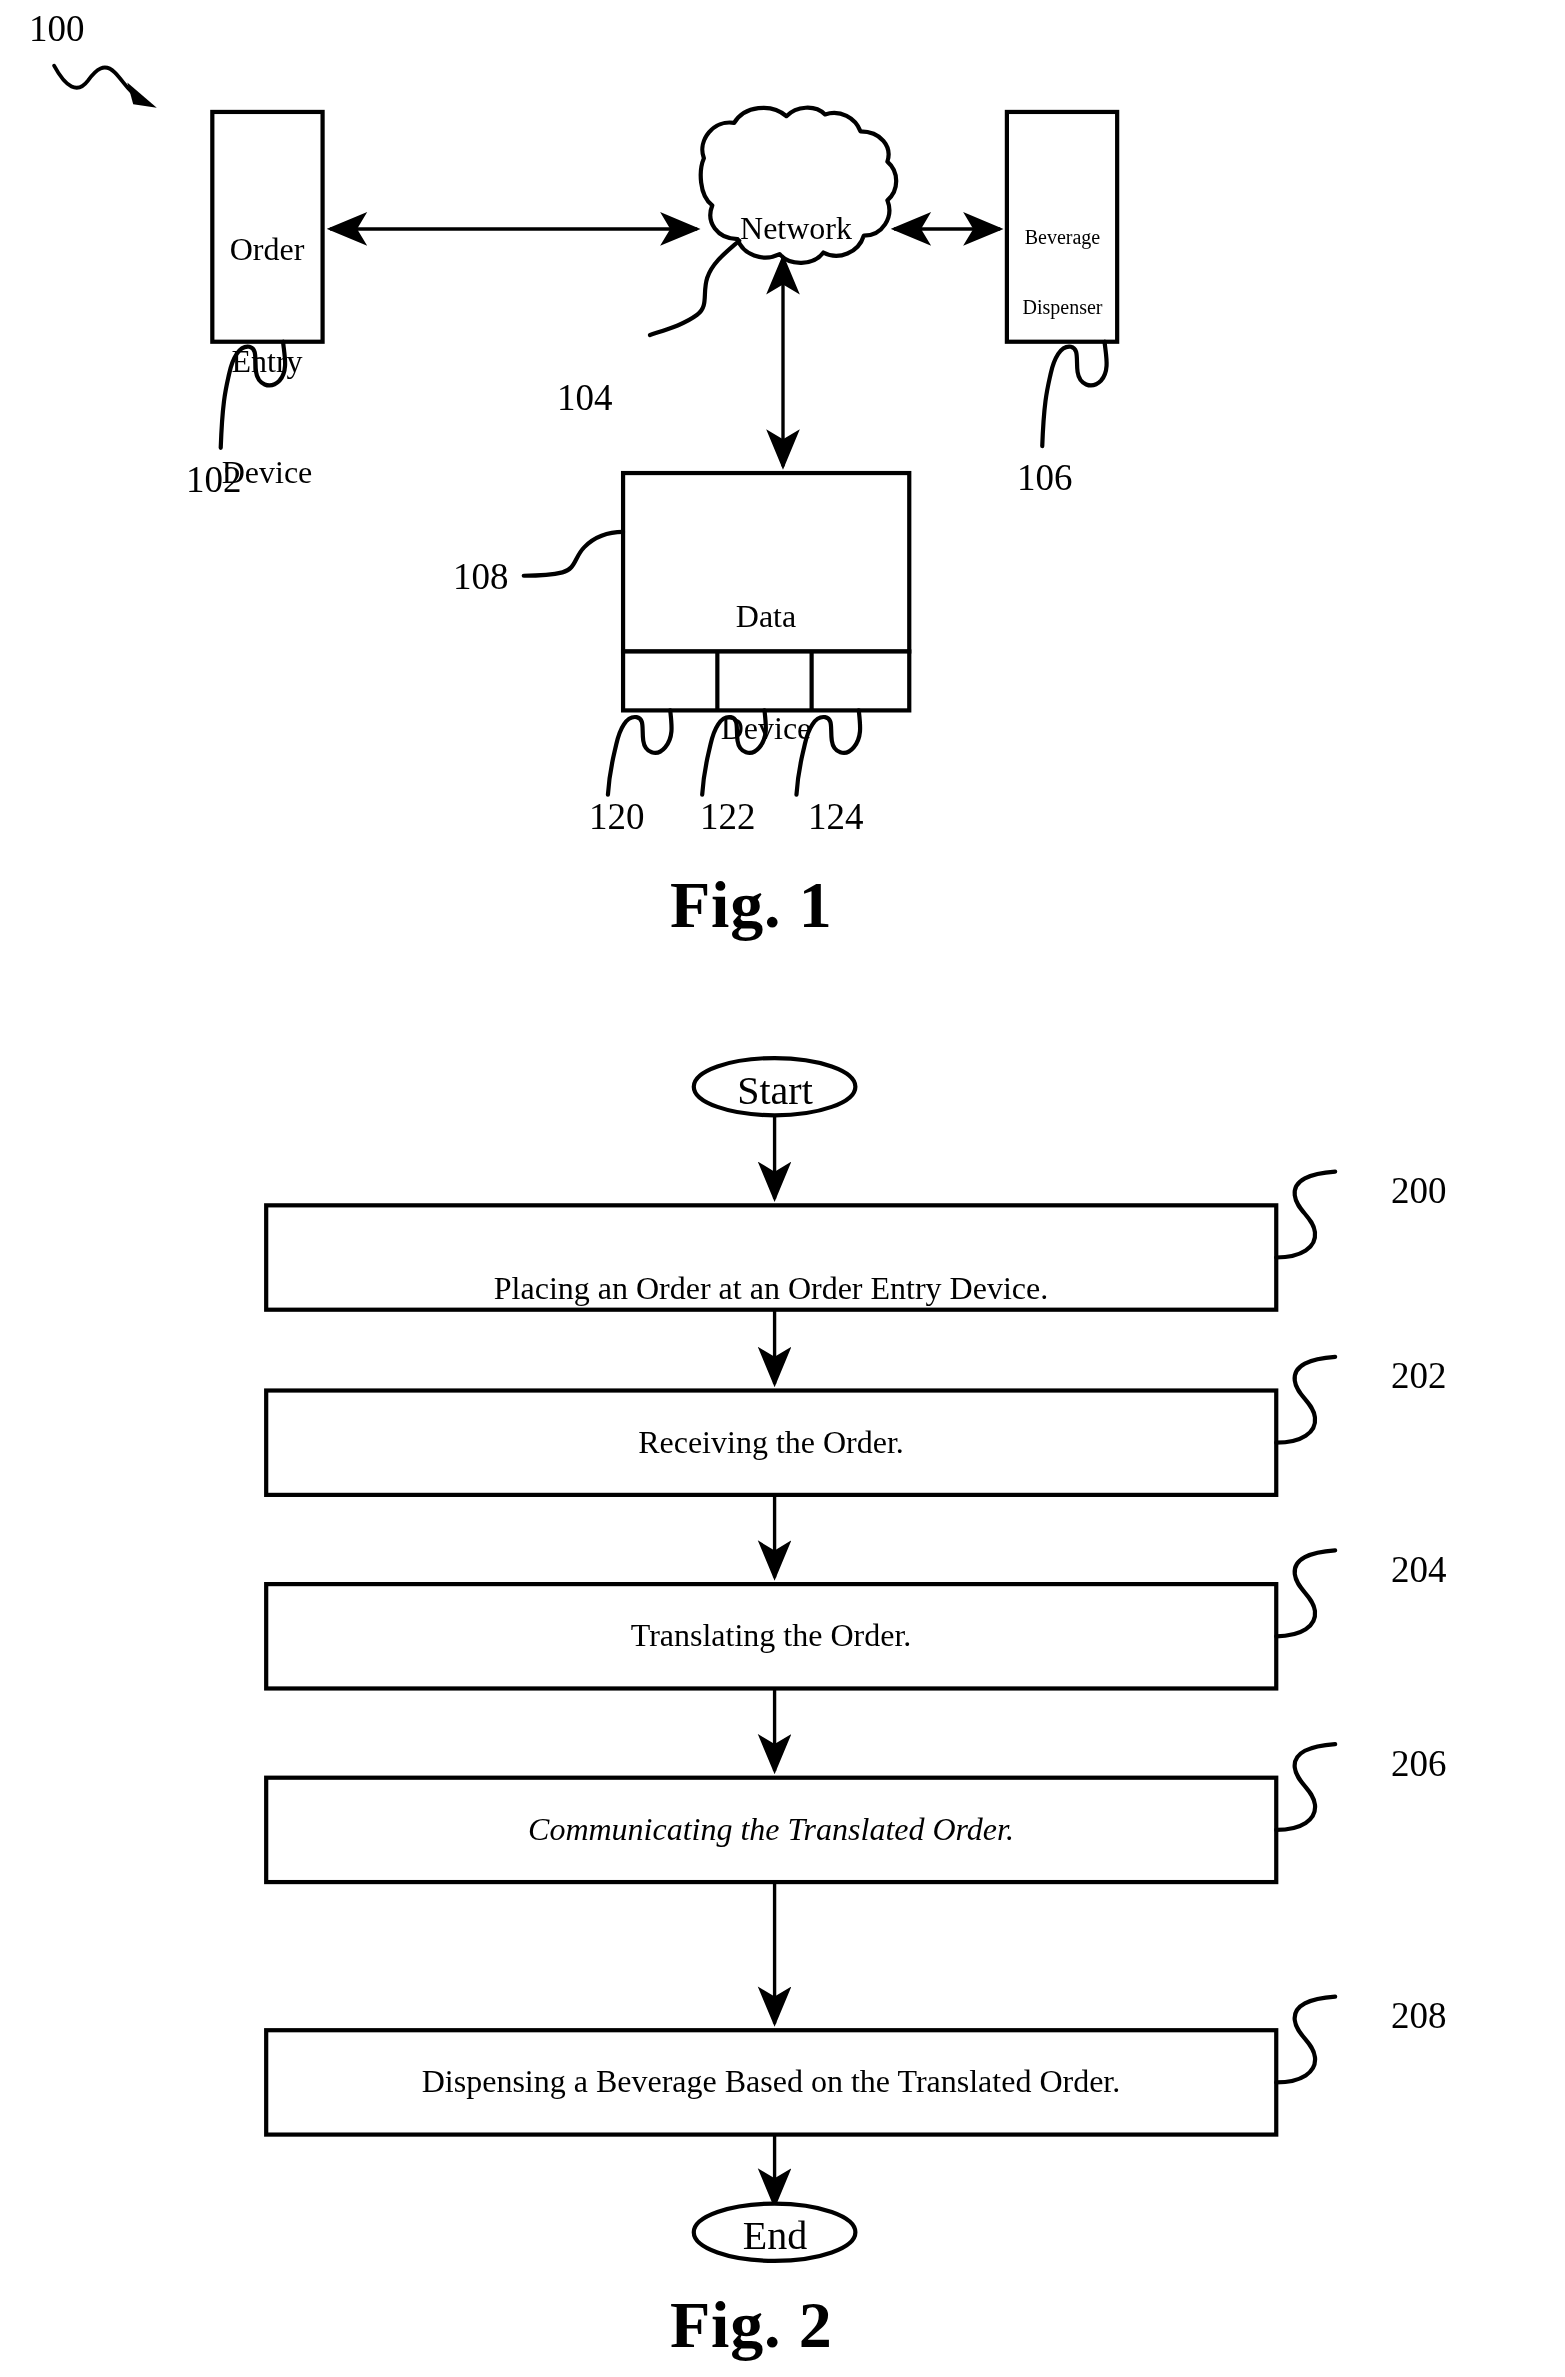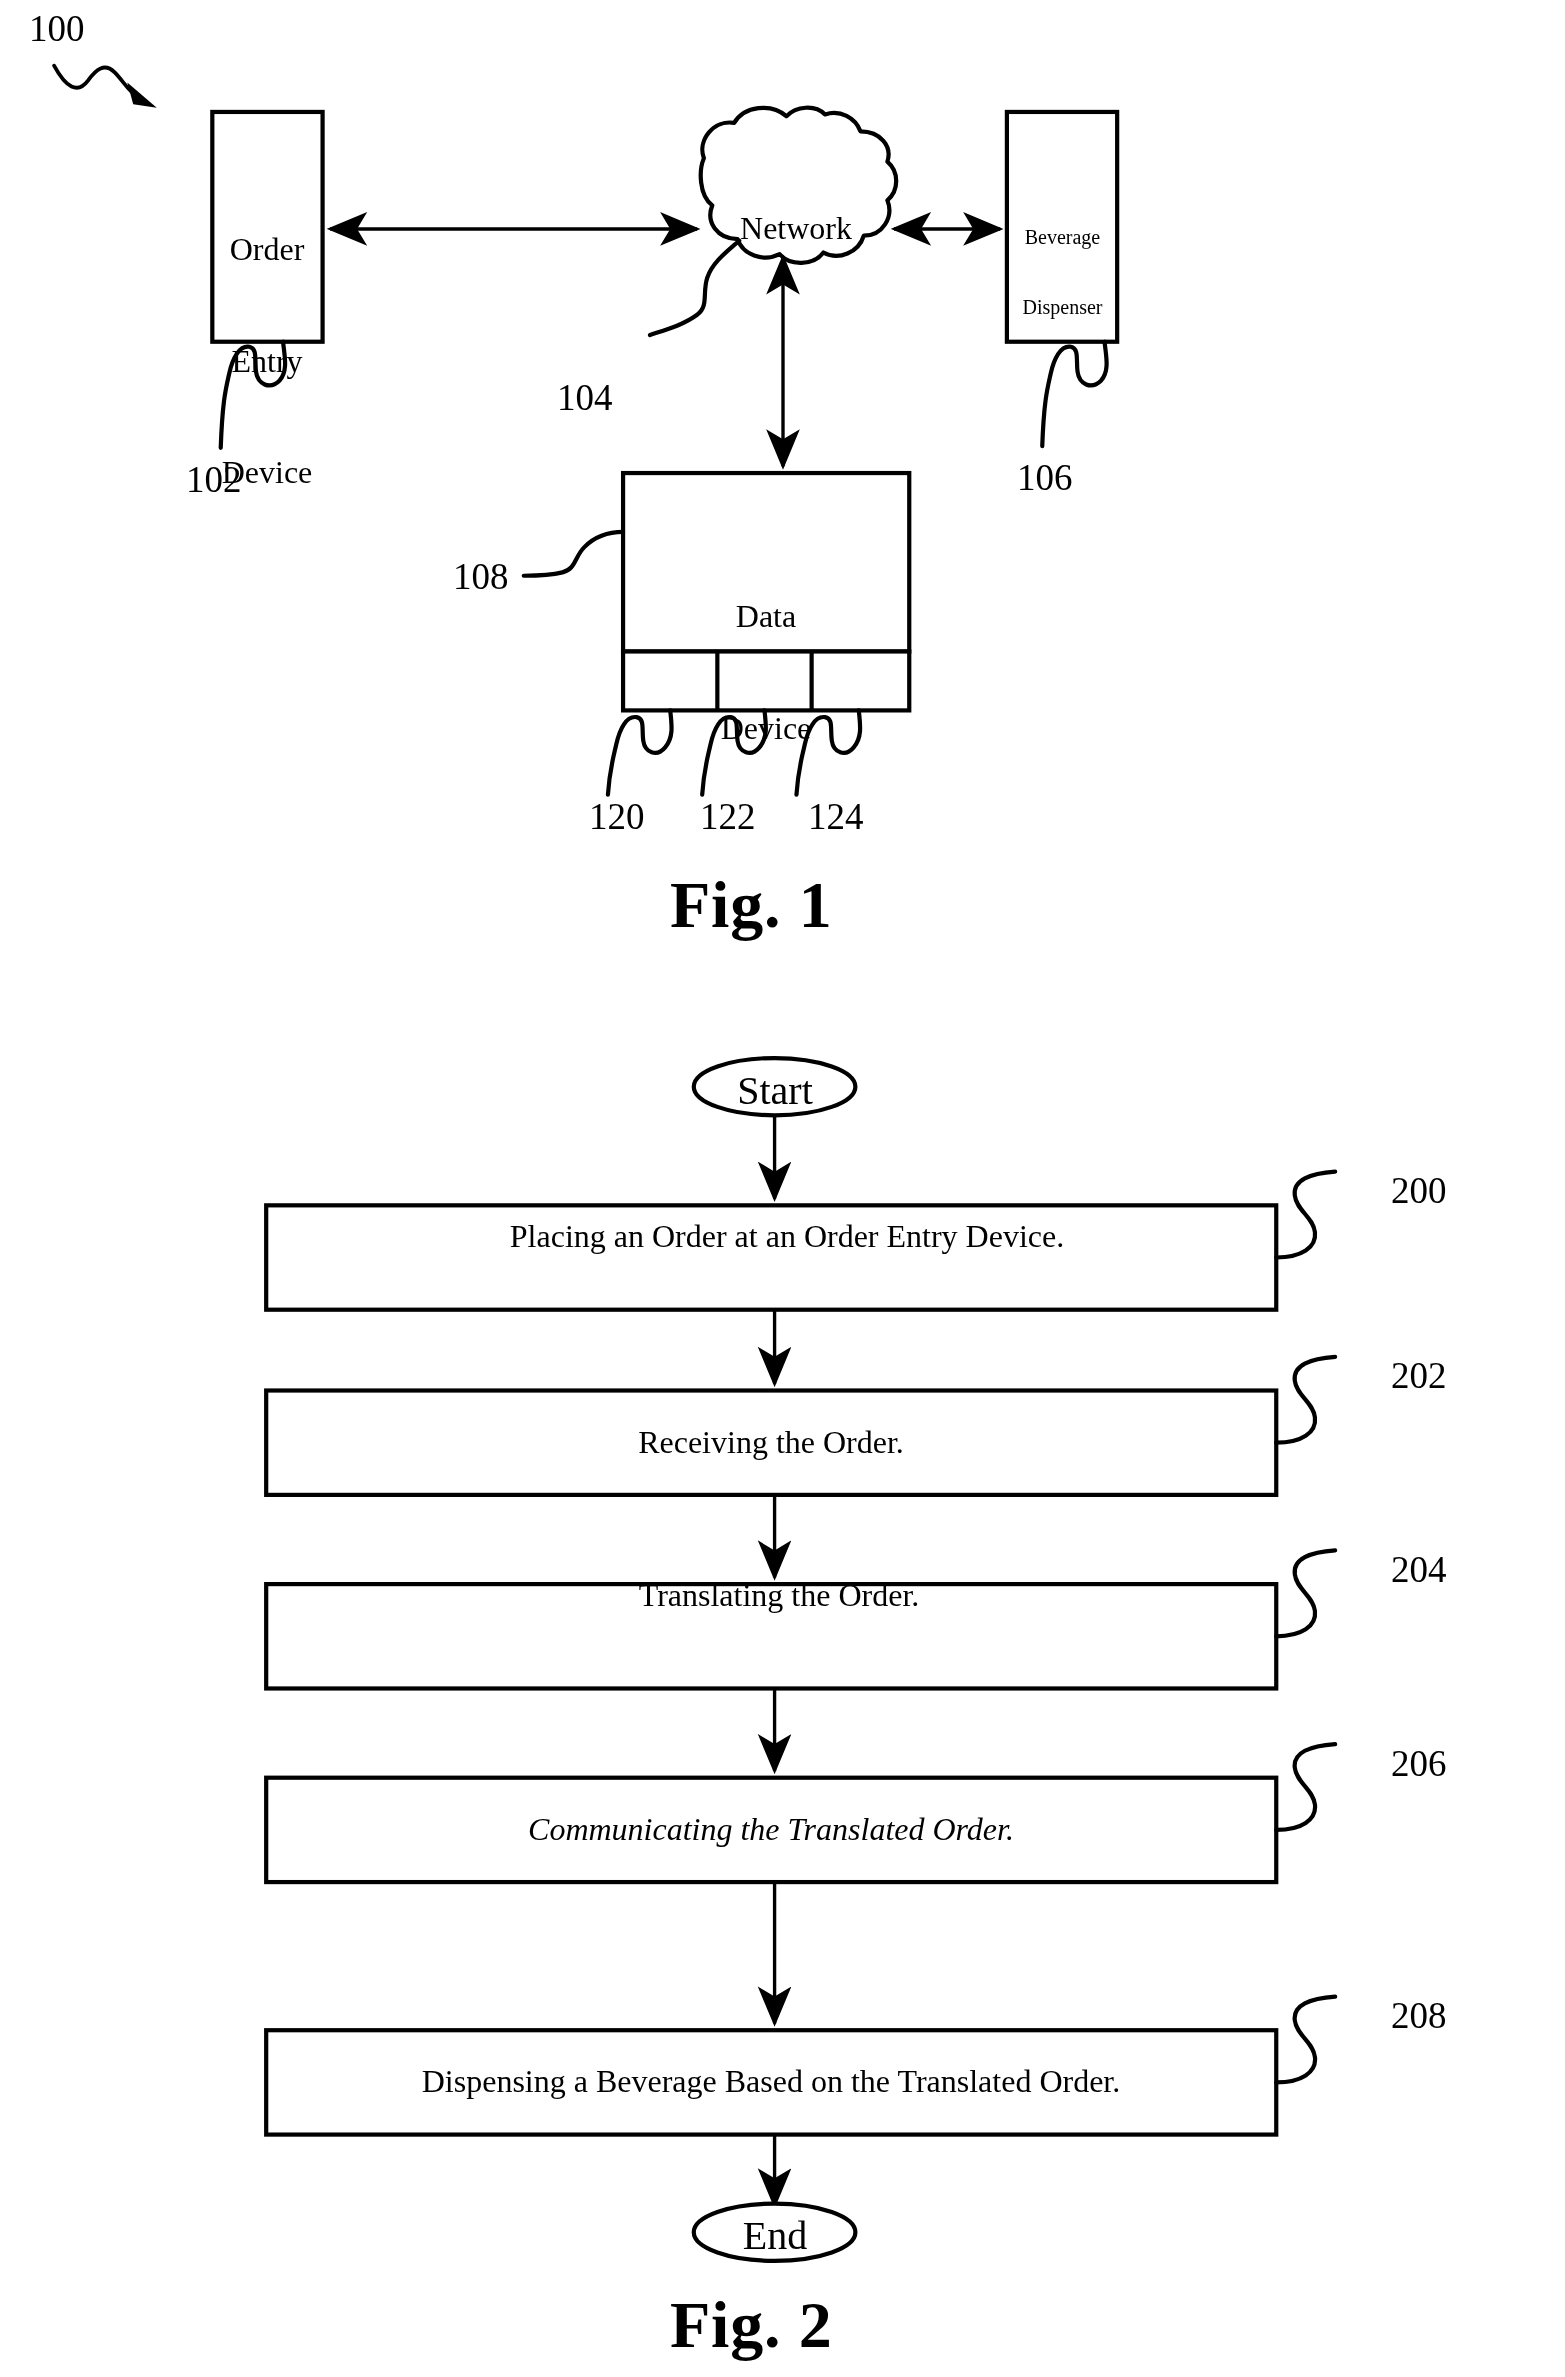--- a/index.html
+++ b/index.html
@@ -216,23 +216,23 @@
 
   <div class="tx ref-num" style="left:589px; top:796px;">120</div>
   <div class="tx ref-num" style="left:700px; top:796px;">122</div>
   <div class="tx ref-num" style="left:808px; top:796px;">124</div>
 
   <div class="tx fig-caption" style="left:670px; top:867px;">Fig. 1</div>
 
   <div class="tx oval-text" style="left:694px; top:1068px; width:162px;">Start</div>
   <div class="tx oval-text" style="left:694px; top:2213px; width:162px;">End</div>
 
-  <div class="tx flow-text" style="left:266px; top:1218px; width:1010px;padding-left:16px;">Placing an Order at an Order Entry Device.</div>
+  <div class="tx flow-text" style="left:266px; top:1270px; width:1010px;">Placing an Order at an Order Entry Device.</div>
   <div class="tx flow-text" style="left:266px; top:1424px; width:1010px;">Receiving the Order.</div>
-  <div class="tx flow-text" style="left:266px; top:1577px; width:1010px;padding-left:8px;">Translating the Order.</div>
+  <div class="tx flow-text" style="left:266px; top:1617px; width:1010px;">Translating the Order.</div>
   <div class="tx flow-text" style="left:266px; top:1811px; width:1010px;font-style:italic;">Communicating the Translated Order.</div>
   <div class="tx flow-text" style="left:266px; top:2063px; width:1010px;">Dispensing a Beverage Based on the Translated Order.</div>
 
   <div class="tx ref-num" style="left:1391px; top:1170px;">200</div>
   <div class="tx ref-num" style="left:1391px; top:1355px;">202</div>
   <div class="tx ref-num" style="left:1391px; top:1549px;">204</div>
   <div class="tx ref-num" style="left:1391px; top:1743px;">206</div>
   <div class="tx ref-num" style="left:1391px; top:1995px;">208</div>
 
   <div class="tx fig-caption" style="left:670px; top:2287px;">Fig. 2</div>

